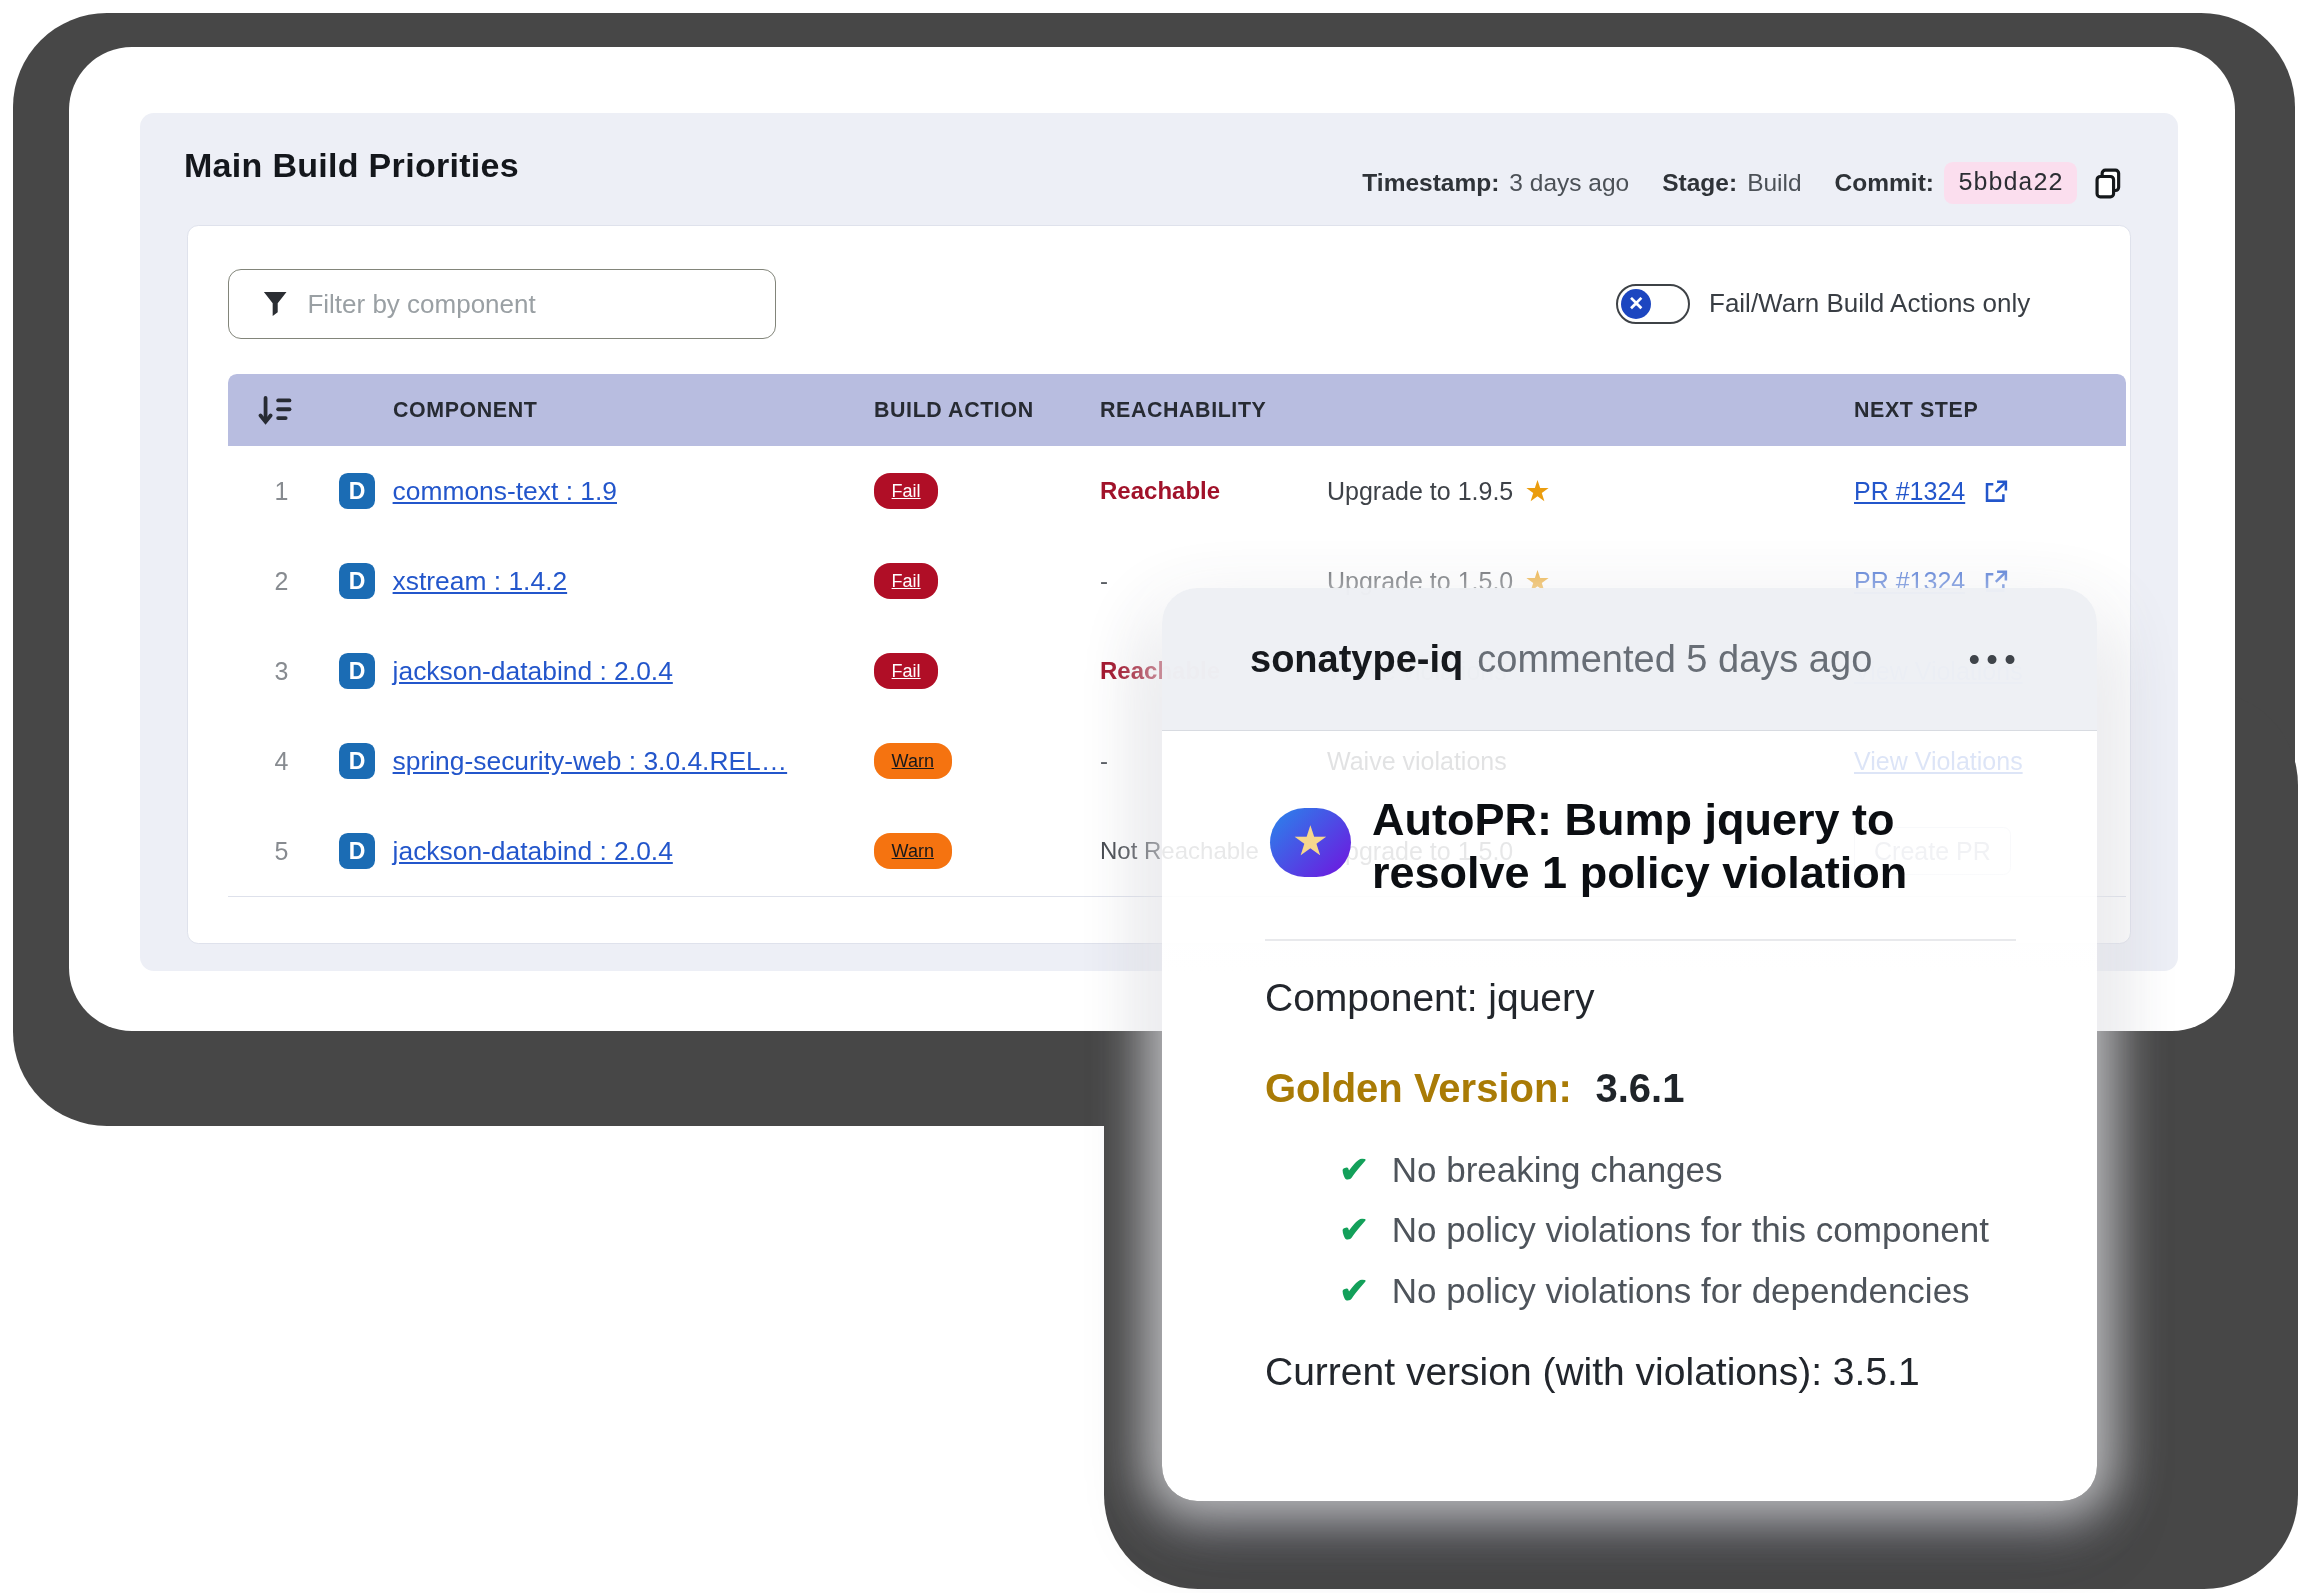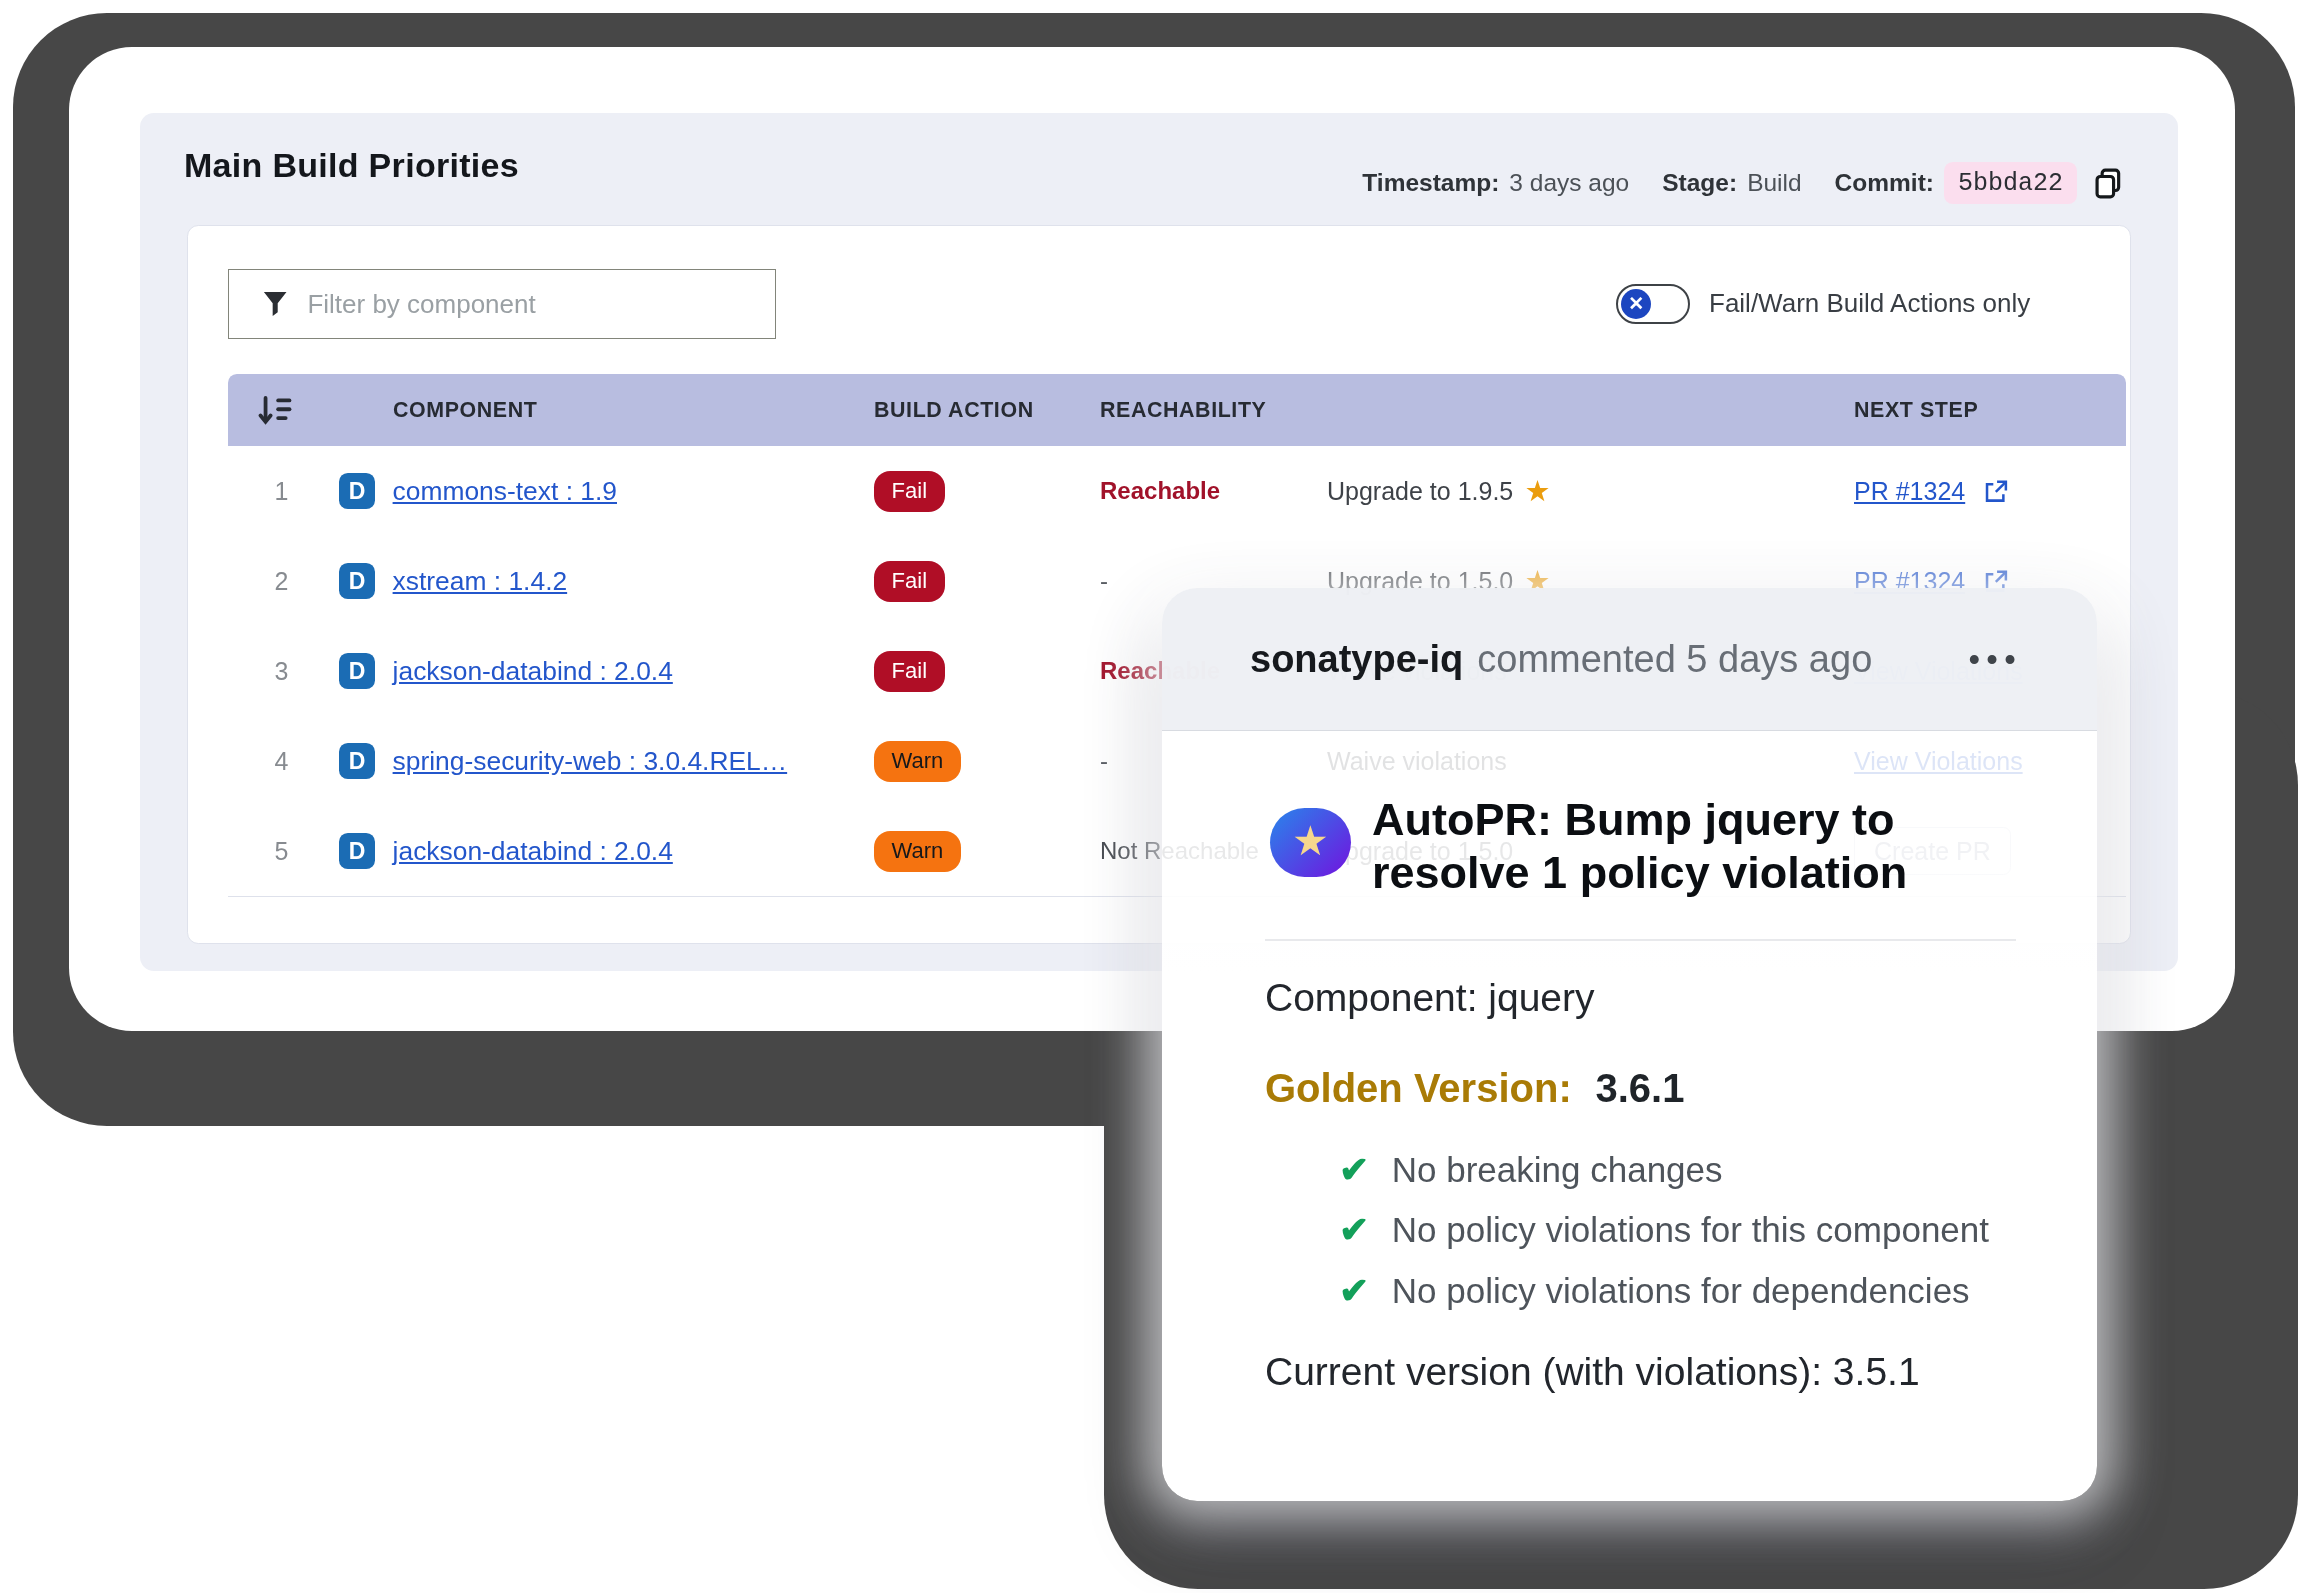--- a/index.html
+++ b/index.html
@@ -19,21 +19,21 @@
   #page-title{left:184px;top:146px;font-size:34px;font-weight:bold;color:#14171c;letter-spacing:0.3px;}
   #meta-row{left:660px;top:158px;width:1465px;height:50px;display:flex;justify-content:flex-end;align-items:center;gap:33px;font-size:24.5px;color:#4c5157;}
   .meta-pair{display:flex;align-items:center;gap:10px;white-space:nowrap;}
   .meta-label{font-weight:bold;color:#2f3338;}
   #commit-badge{background:#fbdeee;border-radius:8.8px;padding:6.3px 14px;font-family:"Liberation Mono",monospace;font-size:25px;color:#2b2e33;}
   #copy-icon{width:33px;height:33px;margin-left:5px;cursor:pointer;}
 
   
   #table-card{left:187px;top:225px;width:1942px;height:717px;background:#fff;border:1.3px solid #dfe2ec;border-radius:11.3px;}
 
-  #filter-box{left:228px;top:269px;width:548px;height:70px;background:#fff;border:1.9px solid #82857a;border-radius:0;display:flex;align-items:center;padding-left:33px;box-sizing:border-box;gap:19px;}
+  #filter-box{left:228px;top:269px;width:548px;height:70px;background:#fff;border:1.9px solid #82857a;border-radius:13px;display:flex;align-items:center;padding-left:33px;box-sizing:border-box;gap:19px;}
   #filter-placeholder{font-size:26px;color:#9aa0a4;}
   #toggle{left:1616px;top:284px;width:74px;height:40px;border:2.5px solid #3e4246;border-radius:22.6px;background:#fff;box-sizing:border-box;}
   #toggle-knob{position:absolute;left:3.1px;top:2.5px;width:30px;height:30px;border-radius:50%;background:#1c46c0;display:flex;align-items:center;justify-content:center;}
   #toggle-knob span{color:#fff;font-size:19px;font-weight:bold;line-height:1;}
   #toggle-label{left:1709px;top:288px;font-size:26px;color:#393e44;}
 
   
   .trow{position:absolute;left:228px;width:1898px;height:90px;}
   .cell{position:absolute;top:0;height:100%;display:flex;align-items:center;text-align:right;}
   #thead{left:228px;top:374px;width:1898px;height:72px;background:#b8bde0;border-radius:8.8px 8.8px 0 0;}
@@ -42,21 +42,21 @@
   .c-num{left:25px;width:57px;justify-content:center;}
   .c-comp{left:165px;}
   .c-action{left:646px;}
   .c-reach{left:872px;}
   .c-remed{left:1099px;}
   .c-next{left:1626px;}
   .trow{border-bottom:1.3px solid #dee1eb;background:#fff;}
   .rownum{font-size:25px;color:#878b90;}
   .dbadge{width:36px;height:36px;border-radius:8.8px;background:#1b6cb4;color:#fff;font-size:23px;font-weight:bold;display:flex;align-items:center;justify-content:center;margin-right:17.6px;}
   .complink{font-size:26.4px;color:#2356cb;text-decoration:underline;cursor:pointer;white-space:nowrap;}
-  .badge{font-size:22px;padding:7.5px 17.6px;border-radius:16.3px;font-weight:normal;}
+  .badge{font-size:18px;padding:7.5px 17.6px;border-radius:16.3px;font-weight:normal;text-decoration:underline;}
   .badge.fail{background:#b00e26;color:#fff;}
   .badge.warn{background:#f57310;color:#16181b;}
   .reach-bad{font-size:24px;font-weight:bold;color:#a1122a;}
   .reach-none{font-size:24px;color:#45494f;}
   .reach-dash{font-size:24px;color:#585c62;}
   .remed{font-size:25px;color:#3e4248;white-space:nowrap;}
   .remed-muted{font-size:25px;color:#43474d;white-space:nowrap;}
   .star{font-size:29px;color:#eb9d0e;margin-left:11.3px;}
   .prlink{font-size:25px;color:#2356cb;text-decoration:underline;cursor:pointer;display:flex;align-items:center;gap:17px;white-space:nowrap;}
   .ghostbtn{font-size:25px;color:#9096ad;background:#fff;border:1.9px solid #ced2e2;border-radius:7.5px;padding:8.8px 19px;cursor:pointer;white-space:nowrap;}

